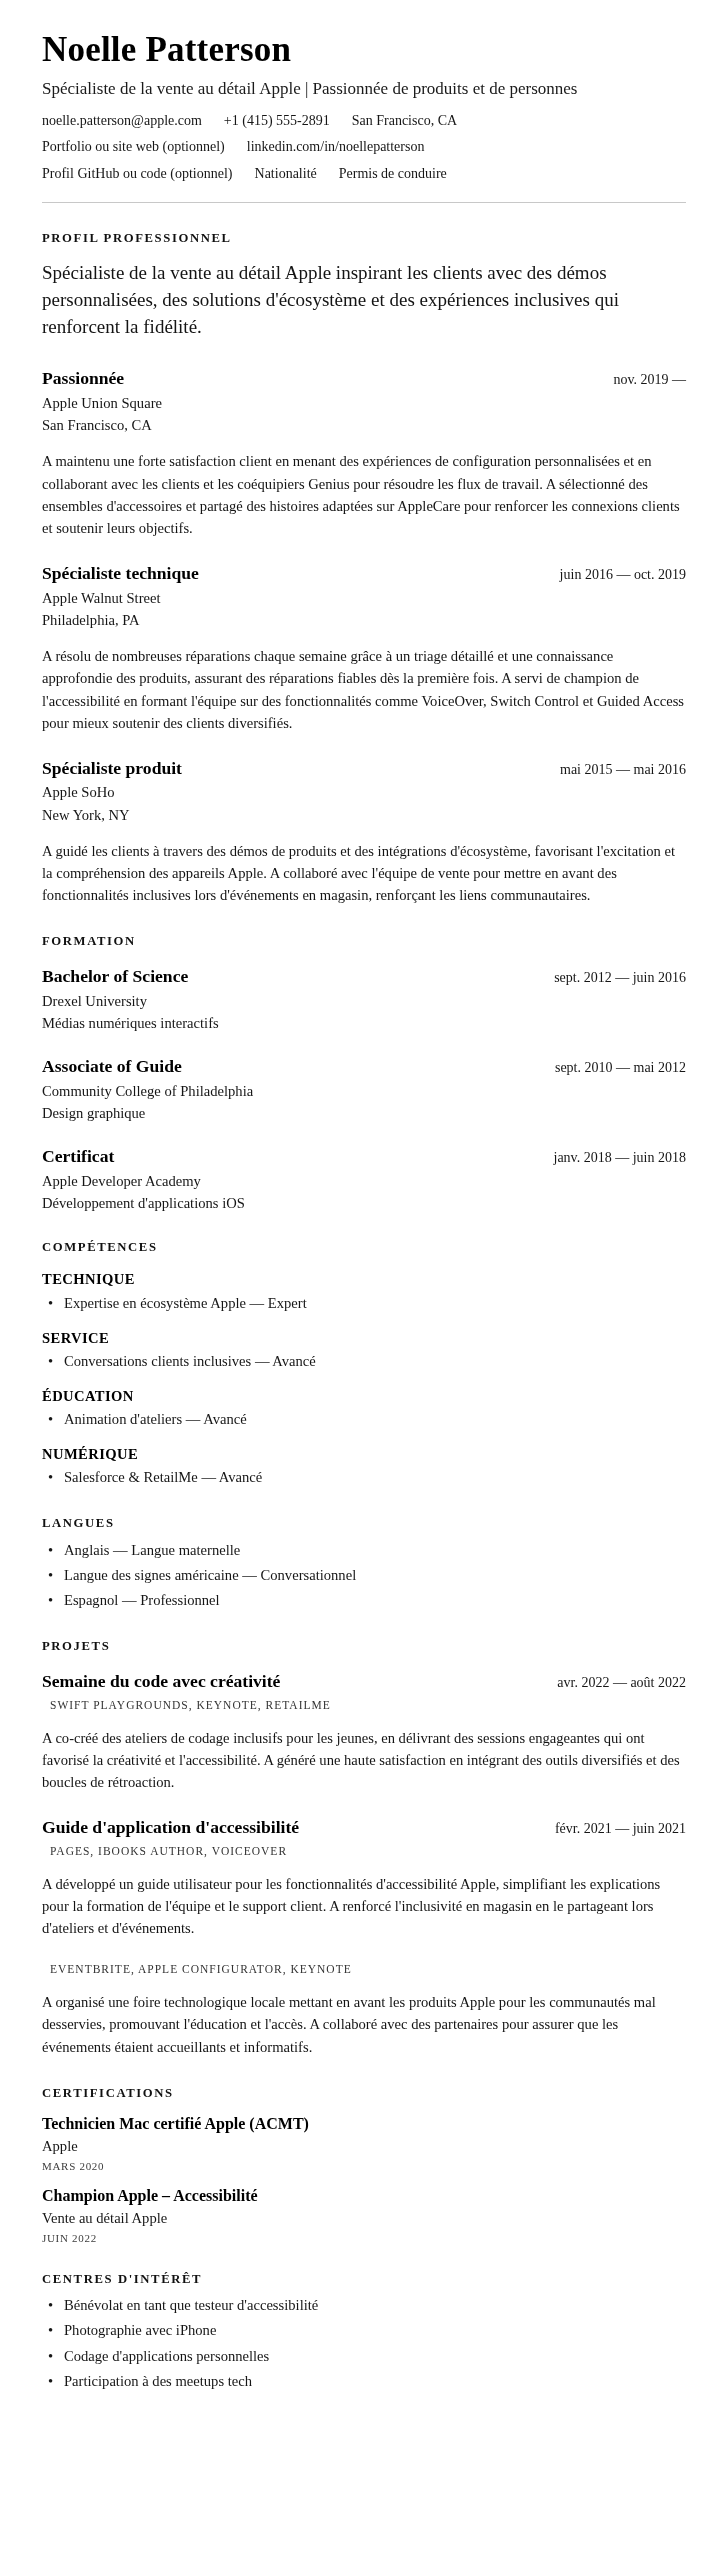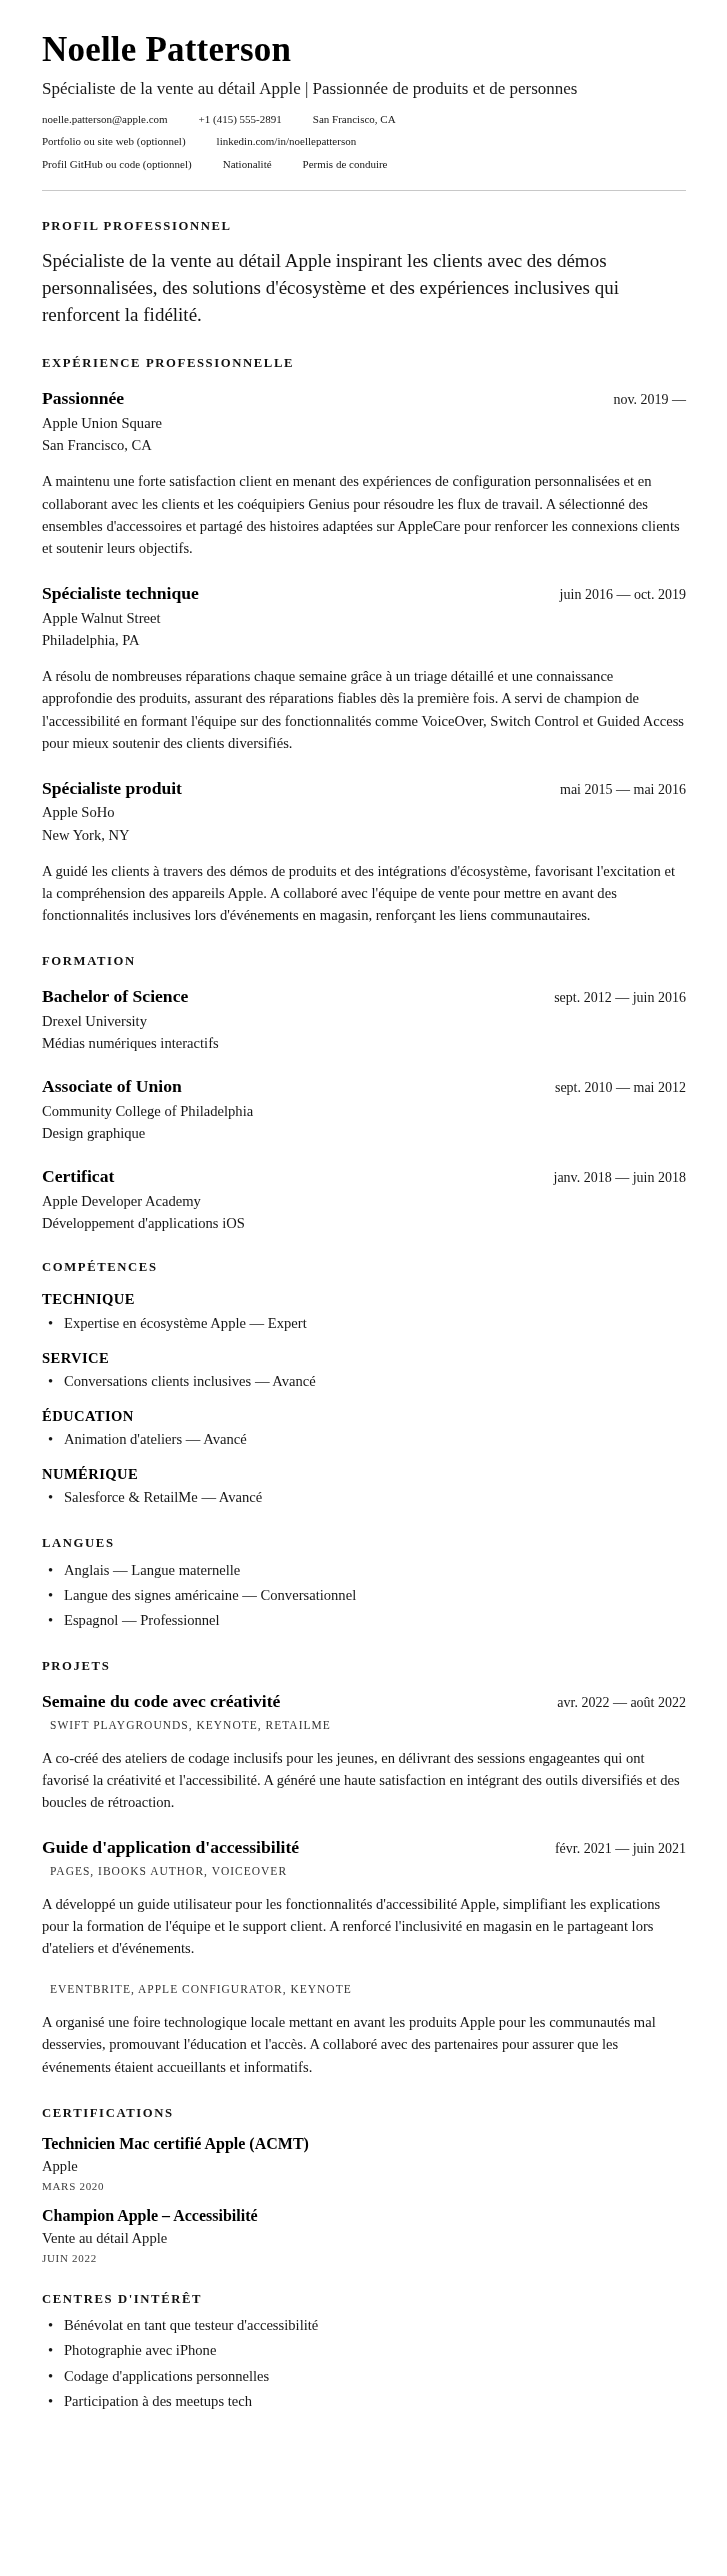--- a/index.html
+++ b/index.html
@@ -19,22 +19,22 @@
     color: #000;
   }
   .tagline {
     font-size: 17px;
     margin-top: 8.5px;
     color: #1a1a1a;
   }
   .contact-block { margin-top: 14.6px; }
   .contact-row {
     display: flex;
-    gap: 31px;
-    font-size: 11px;
+    gap: 22px;
+    font-size: 14px;
     color: #161616;
     margin-top: 10.3px;
     font-family: Liberation Serif, serif;
   }
   .contact-row:first-child { margin-top: 0; }
   .divider {
     border: none;
     border-top: 0.6px solid #c8c8c8;
     margin-top: 20.6px;
   }
@@ -132,21 +132,20 @@
 
   <hr class="divider">
 </header>
 
 <section class="section">
   <h2 class="section-title">PROFIL PROFESSIONNEL</h2>
   <p class="profile-text">Spécialiste de la vente au détail Apple inspirant les clients avec des démos personnalisées, des solutions d'écosystème et des expériences inclusives qui renforcent la fidélité.</p>
 </section>
 
 <section class="section">
-  <h2 class="section-title">EXPÉRIENCE PROFESSIONNELLE</h2>
 
   <div class="entry">
     <div class="entry-head">
       <span class="entry-title">Passionnée</span>
       <span class="entry-dates">nov. 2019 —</span>
     </div>
     <div class="entry-line">Apple Union Square</div>
     <div class="entry-line">San Francisco, CA</div>
     <p class="entry-summary">A maintenu une forte satisfaction client en menant des expériences de configuration personnalisées et en collaborant avec les clients et les coéquipiers Genius pour résoudre les flux de travail. A sélectionné des ensembles d'accessoires et partagé des histoires adaptées sur AppleCare pour renforcer les connexions clients et soutenir leurs objectifs.</p>
   </div>
@@ -179,21 +178,21 @@
     <div class="entry-head">
       <span class="entry-title">Bachelor of Science</span>
       <span class="entry-dates">sept. 2012 — juin 2016</span>
     </div>
     <div class="entry-line">Drexel University</div>
     <div class="entry-line">Médias numériques interactifs</div>
   </div>
 
   <div class="entry">
     <div class="entry-head">
-      <span class="entry-title">Associate of Union</span>
+      <span class="entry-title">Associate of Guide</span>
       <span class="entry-dates">sept. 2010 — mai 2012</span>
     </div>
     <div class="entry-line">Community College of Philadelphia</div>
     <div class="entry-line">Design graphique</div>
   </div>
 
   <div class="entry">
     <div class="entry-head">
       <span class="entry-title">Certificat</span>
       <span class="entry-dates">janv. 2018 — juin 2018</span>

